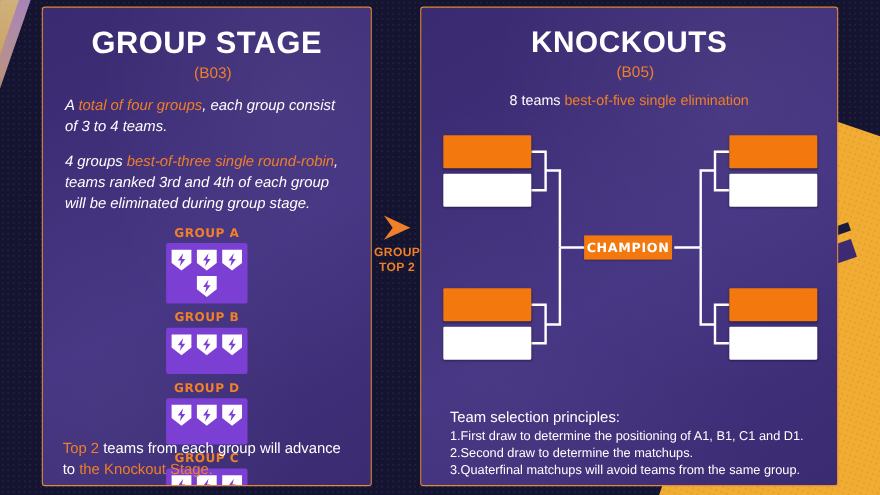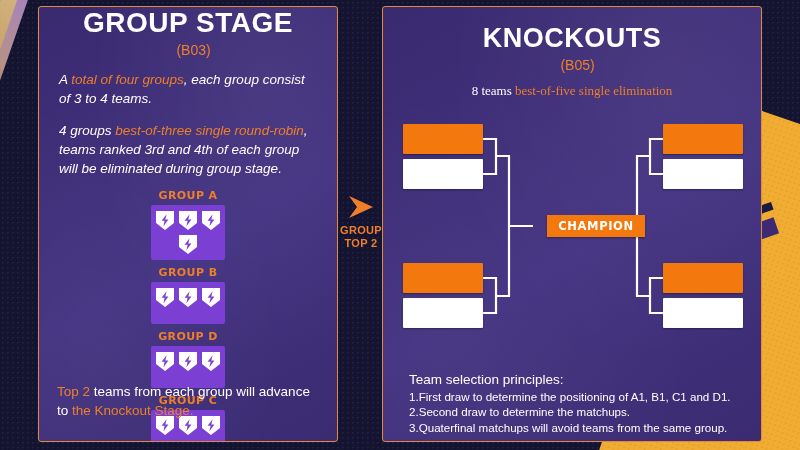--- a/index.html
+++ b/index.html
@@ -112,21 +112,21 @@
     height: 100%;
     box-sizing: border-box;
   }
 
   .panel-title {
     text-align: center;
     color: #ffffff;
     font-weight: bold;
     letter-spacing: .5px;
   }
-  #panel-left .panel-title  { font-size: 28px; }
+  #panel-left .panel-title  { font-size: 28px; margin-top: 16px; }
   #panel-right .panel-title { font-size: 27px; margin-top: 16px; }
 
   .panel-code {
     text-align: center;
     color: #ef7f28;
     font-size: 14px;
     margin-top: 3px;
     padding-left: 11px;
   }
 
@@ -205,44 +205,43 @@
     letter-spacing: .3px;
     font-family: Liberation Sans, sans-serif;
   }
 
   
   .ko-sub {
     text-align: center;
     color: #ffffff;
     font-size: 13px;
     margin-top: 10px;
-    font-family: Liberation Serif, serif;
   }
 
   #bracket {
     position: relative;
     width: 380px;
     height: 235px;
     margin-top: 6px;
   }
   .slot {
     position: absolute;
     width: 80px;
     height: 30px;
     border-radius: 1px;
     box-shadow: 0 1px 2px rgba(0,0,0,.35);
   }
   .slot.orange { background: #f3780d; }
   .slot.white  { background: #ffffff; }
 
   .champion {
     position: absolute;
-    left: 164px;
+    left: 148px;
     top: 103px;
-    width: 98px;
+    width: 80px;
     height: 22px;
     background: #f3780d;
     color: #ffffff;
     font-size: 11.5px;
     font-weight: bold;
     letter-spacing: .6px;
     display: flex;
     align-items: center;
     justify-content: center;
     box-shadow: 0 1px 2px rgba(0,0,0,.35);

